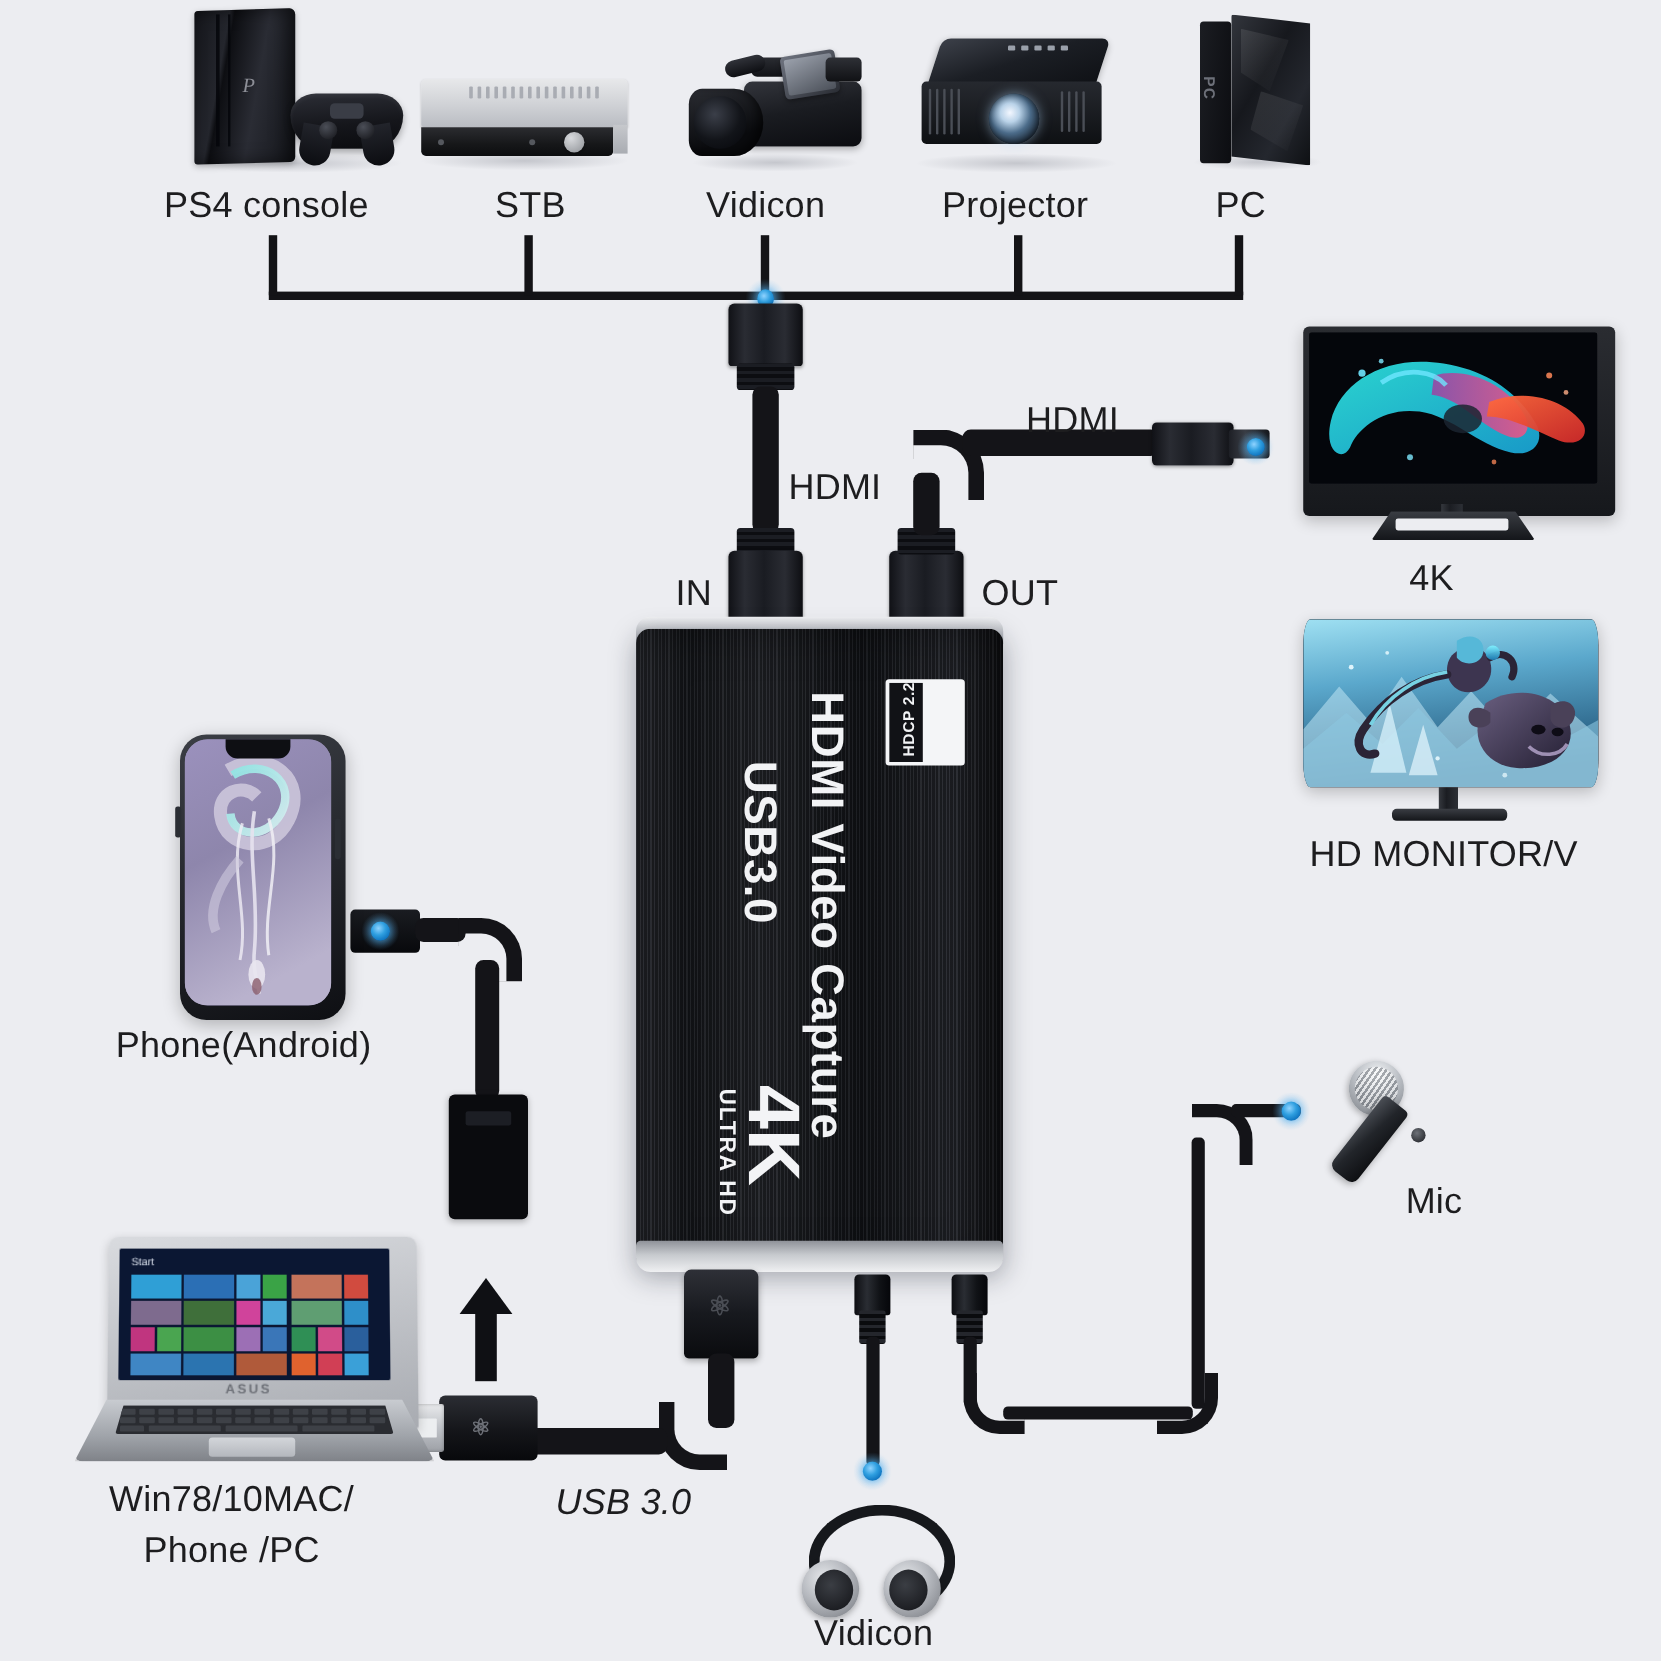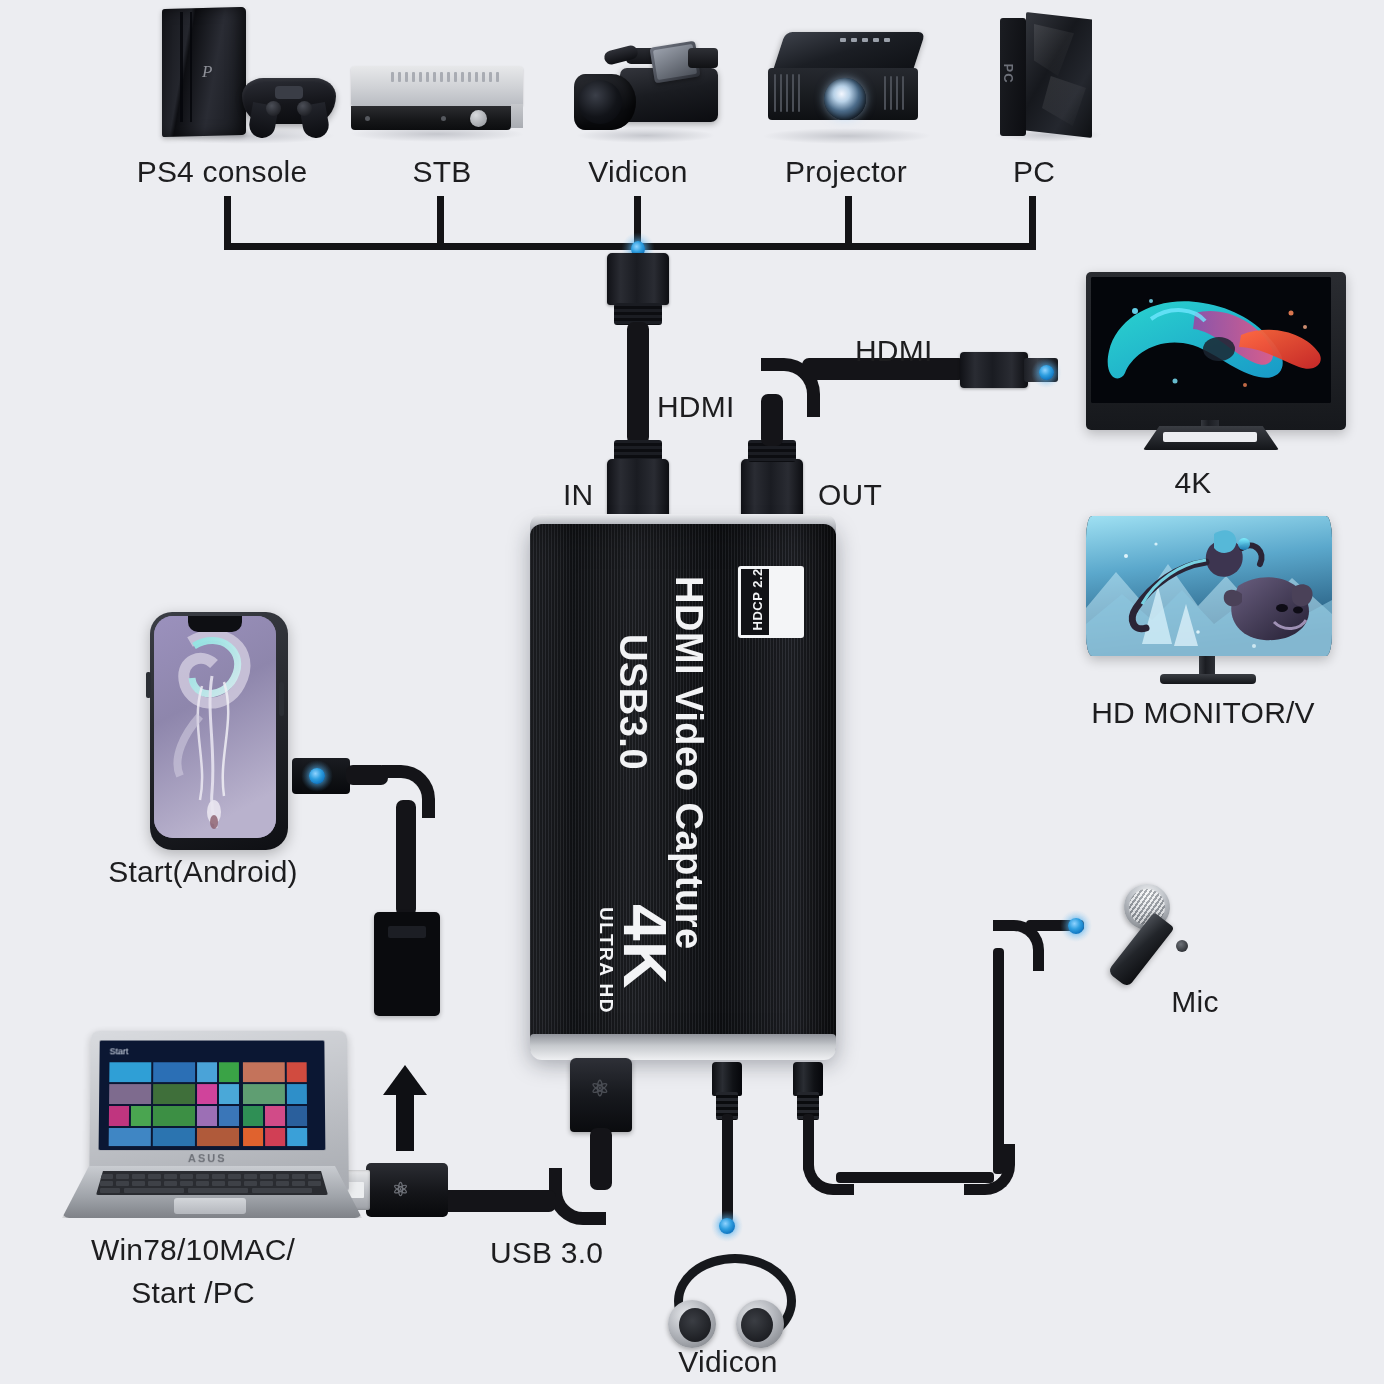--- a/index.html
+++ b/index.html
@@ -337,21 +337,21 @@
   </div>
   <div class="cable" style="left:590px;top:1128px;width:22px;height:62px;"></div>
   <div class="cable-curve" style="left:549px;top:1168px;width:44px;height:44px;border-radius:0 0 0 34px;border-right:none;border-top:none;"></div>
   <div class="cable" style="left:440px;top:1190px;width:116px;height:22px;"></div>
   <div class="usba-body" style="left:366px;top:1163px;width:82px;height:54px;"></div>
   <div class="usb-tri" style="left:392px;top:1178px;font-size:19px;">⚛</div>
   <div class="usba-metal" style="left:318px;top:1170px;width:52px;height:40px;"></div>
   <div class="usba-inner" style="left:326px;top:1182px;width:38px;height:16px;"></div>
   <div class="led-halo" style="left:312px;top:1172px;width:36px;height:36px;"></div>
   <div class="led" style="left:321px;top:1181px;width:18px;height:18px;"></div>
-  <div class="lbl" style="left:490px;top:1236px;">USB 3.0</div>
+  <div class="lbl" style="left:463px;top:1236px;font-style:italic;">USB 3.0</div>
 
   <div class="arrow-shaft" style="left:396px;top:1093px;width:18px;height:58px;"></div>
   <div class="arrow-head" style="left:383px;top:1065px;"></div>
 
   <div class="otg-head" style="left:292px;top:758px;width:58px;height:36px;"></div>
   <div class="led-halo" style="left:301px;top:760px;width:32px;height:32px;"></div>
   <div class="led" style="left:309px;top:768px;width:16px;height:16px;"></div>
   <div class="cable" style="left:346px;top:765px;width:42px;height:20px;"></div>
   <div class="cable-curve" style="left:382px;top:765px;width:40px;height:40px;border-radius:0 34px 0 0;border-left:none;border-bottom:none;"></div>
   <div class="cable" style="left:396px;top:800px;width:20px;height:116px;"></div>
@@ -380,21 +380,21 @@
         <path d="M48 70 C 36 110, 54 146, 46 184" fill="none" stroke="#f0eef5" stroke-width="2.5" opacity=".8"></path>
         <path d="M46 100 C 30 118, 18 142, 26 160" fill="none" stroke="#cfc9dd" stroke-width="8" opacity=".6"></path>
         <ellipse cx="60" cy="196" rx="7" ry="12" fill="#e9e6f0" opacity=".9"></ellipse>
         <ellipse cx="60" cy="206" rx="4" ry="7" fill="#8a5d6b" opacity=".8"></ellipse>
       </svg>
     </div>
     <div class="notch" style="left:38px;top:4px;width:54px;height:16px;"></div>
   </div>
   <div class="phone-btn" style="left:146px;top:672px;width:5px;height:26px;"></div>
   <div class="phone-btn" style="left:279px;top:682px;width:5px;height:34px;"></div>
-  <div class="lbl c" style="left:203px;top:855px;">Start(Android)</div>
+  <div class="lbl c" style="left:203px;top:855px;">Phone(Android)</div>
 
   <div class="abs" style="left:62px;top:1030px;width:300px;height:190px;">
     <div class="lt-lid" style="left:28px;top:0px;width:244px;height:140px;">
       <div class="lt-scr" style="left:9px;top:10px;width:226px;height:110px;">
         <svg width="226" height="110" viewBox="0 0 226 110">
           <rect width="226" height="110" fill="#0b1733"></rect>
           <text x="10" y="14" font-family="Liberation Sans, sans-serif" font-size="9" fill="#dfe6f2">Start</text>
           <g>
             <rect x="10" y="22" width="42" height="20" fill="#2f9fd6"></rect>
             <rect x="54" y="22" width="42" height="20" fill="#2b6fb5"></rect>
@@ -460,21 +460,21 @@
       <i style="left:196px;top:10px;width:13px;height:5px;"></i>
         <i style="left:212px;top:10px;width:13px;height:5px;"></i>
       <i style="left:4px;top:17px;width:20px;height:5px;"></i>
         <i style="left:28px;top:17px;width:60px;height:5px;"></i>
       <i style="left:92px;top:17px;width:60px;height:5px;"></i>
         <i style="left:156px;top:17px;width:60px;height:5px;"></i>
     </div>
     <div class="lt-tp" style="left:112px;top:168px;width:72px;height:16px;"></div>
   </div>
   <div class="lbl c" style="left:193px;top:1233px;">Win78/10MAC/</div>
-  <div class="lbl c" style="left:193px;top:1276px;">Start /PC</div>
+  <div class="lbl c" style="left:193px;top:1276px;">Phone /PC</div>
 
   <div class="jack" style="left:712px;top:1062px;width:30px;height:34px;"></div>
   <div class="jack-rings" style="left:716px;top:1092px;width:22px;height:28px;"></div>
   <div class="cable" style="left:722px;top:1114px;width:11px;height:108px;border-radius:4px;"></div>
   <div class="led-halo" style="left:711px;top:1210px;width:32px;height:32px;"></div>
   <div class="led" style="left:719px;top:1218px;width:16px;height:16px;"></div>
 
   <div class="abs" style="left:662px;top:1248px;width:130px;height:106px;">
     <div class="hs-band" style="left:12px;top:6px;width:104px;height:76px;"></div>
     <div class="hs-cup" style="left:6px;top:52px;width:48px;height:48px;"></div>

